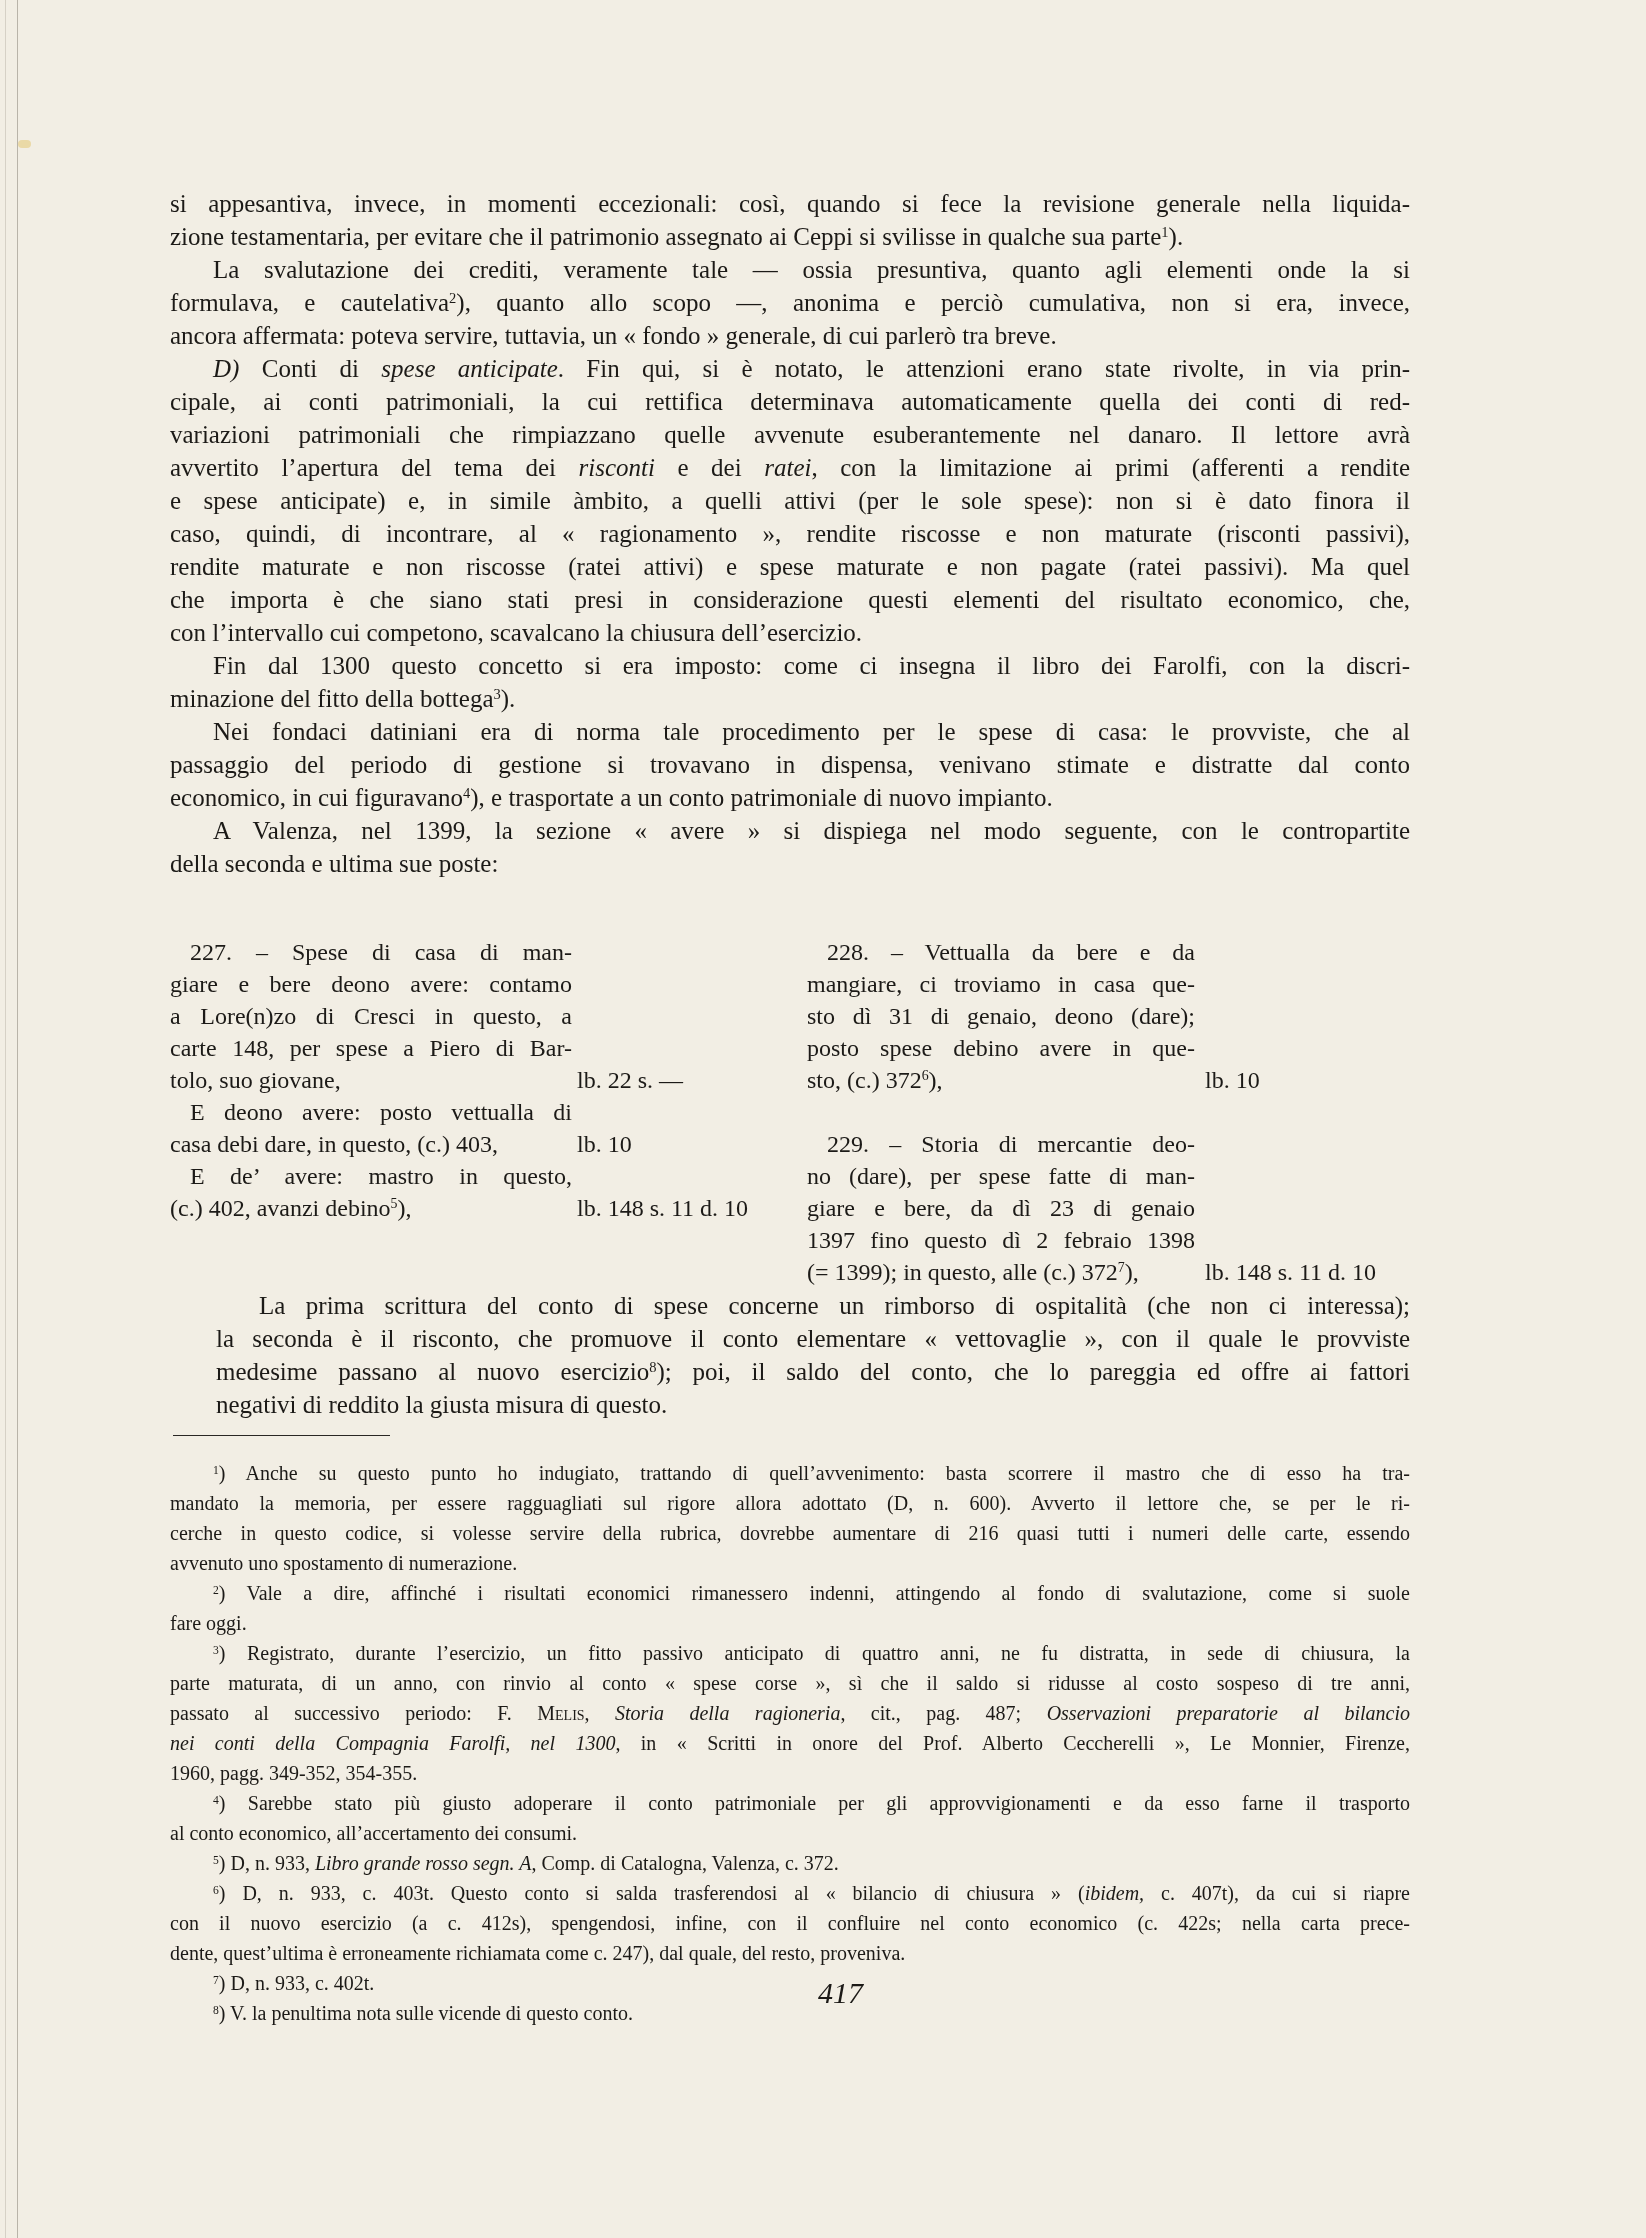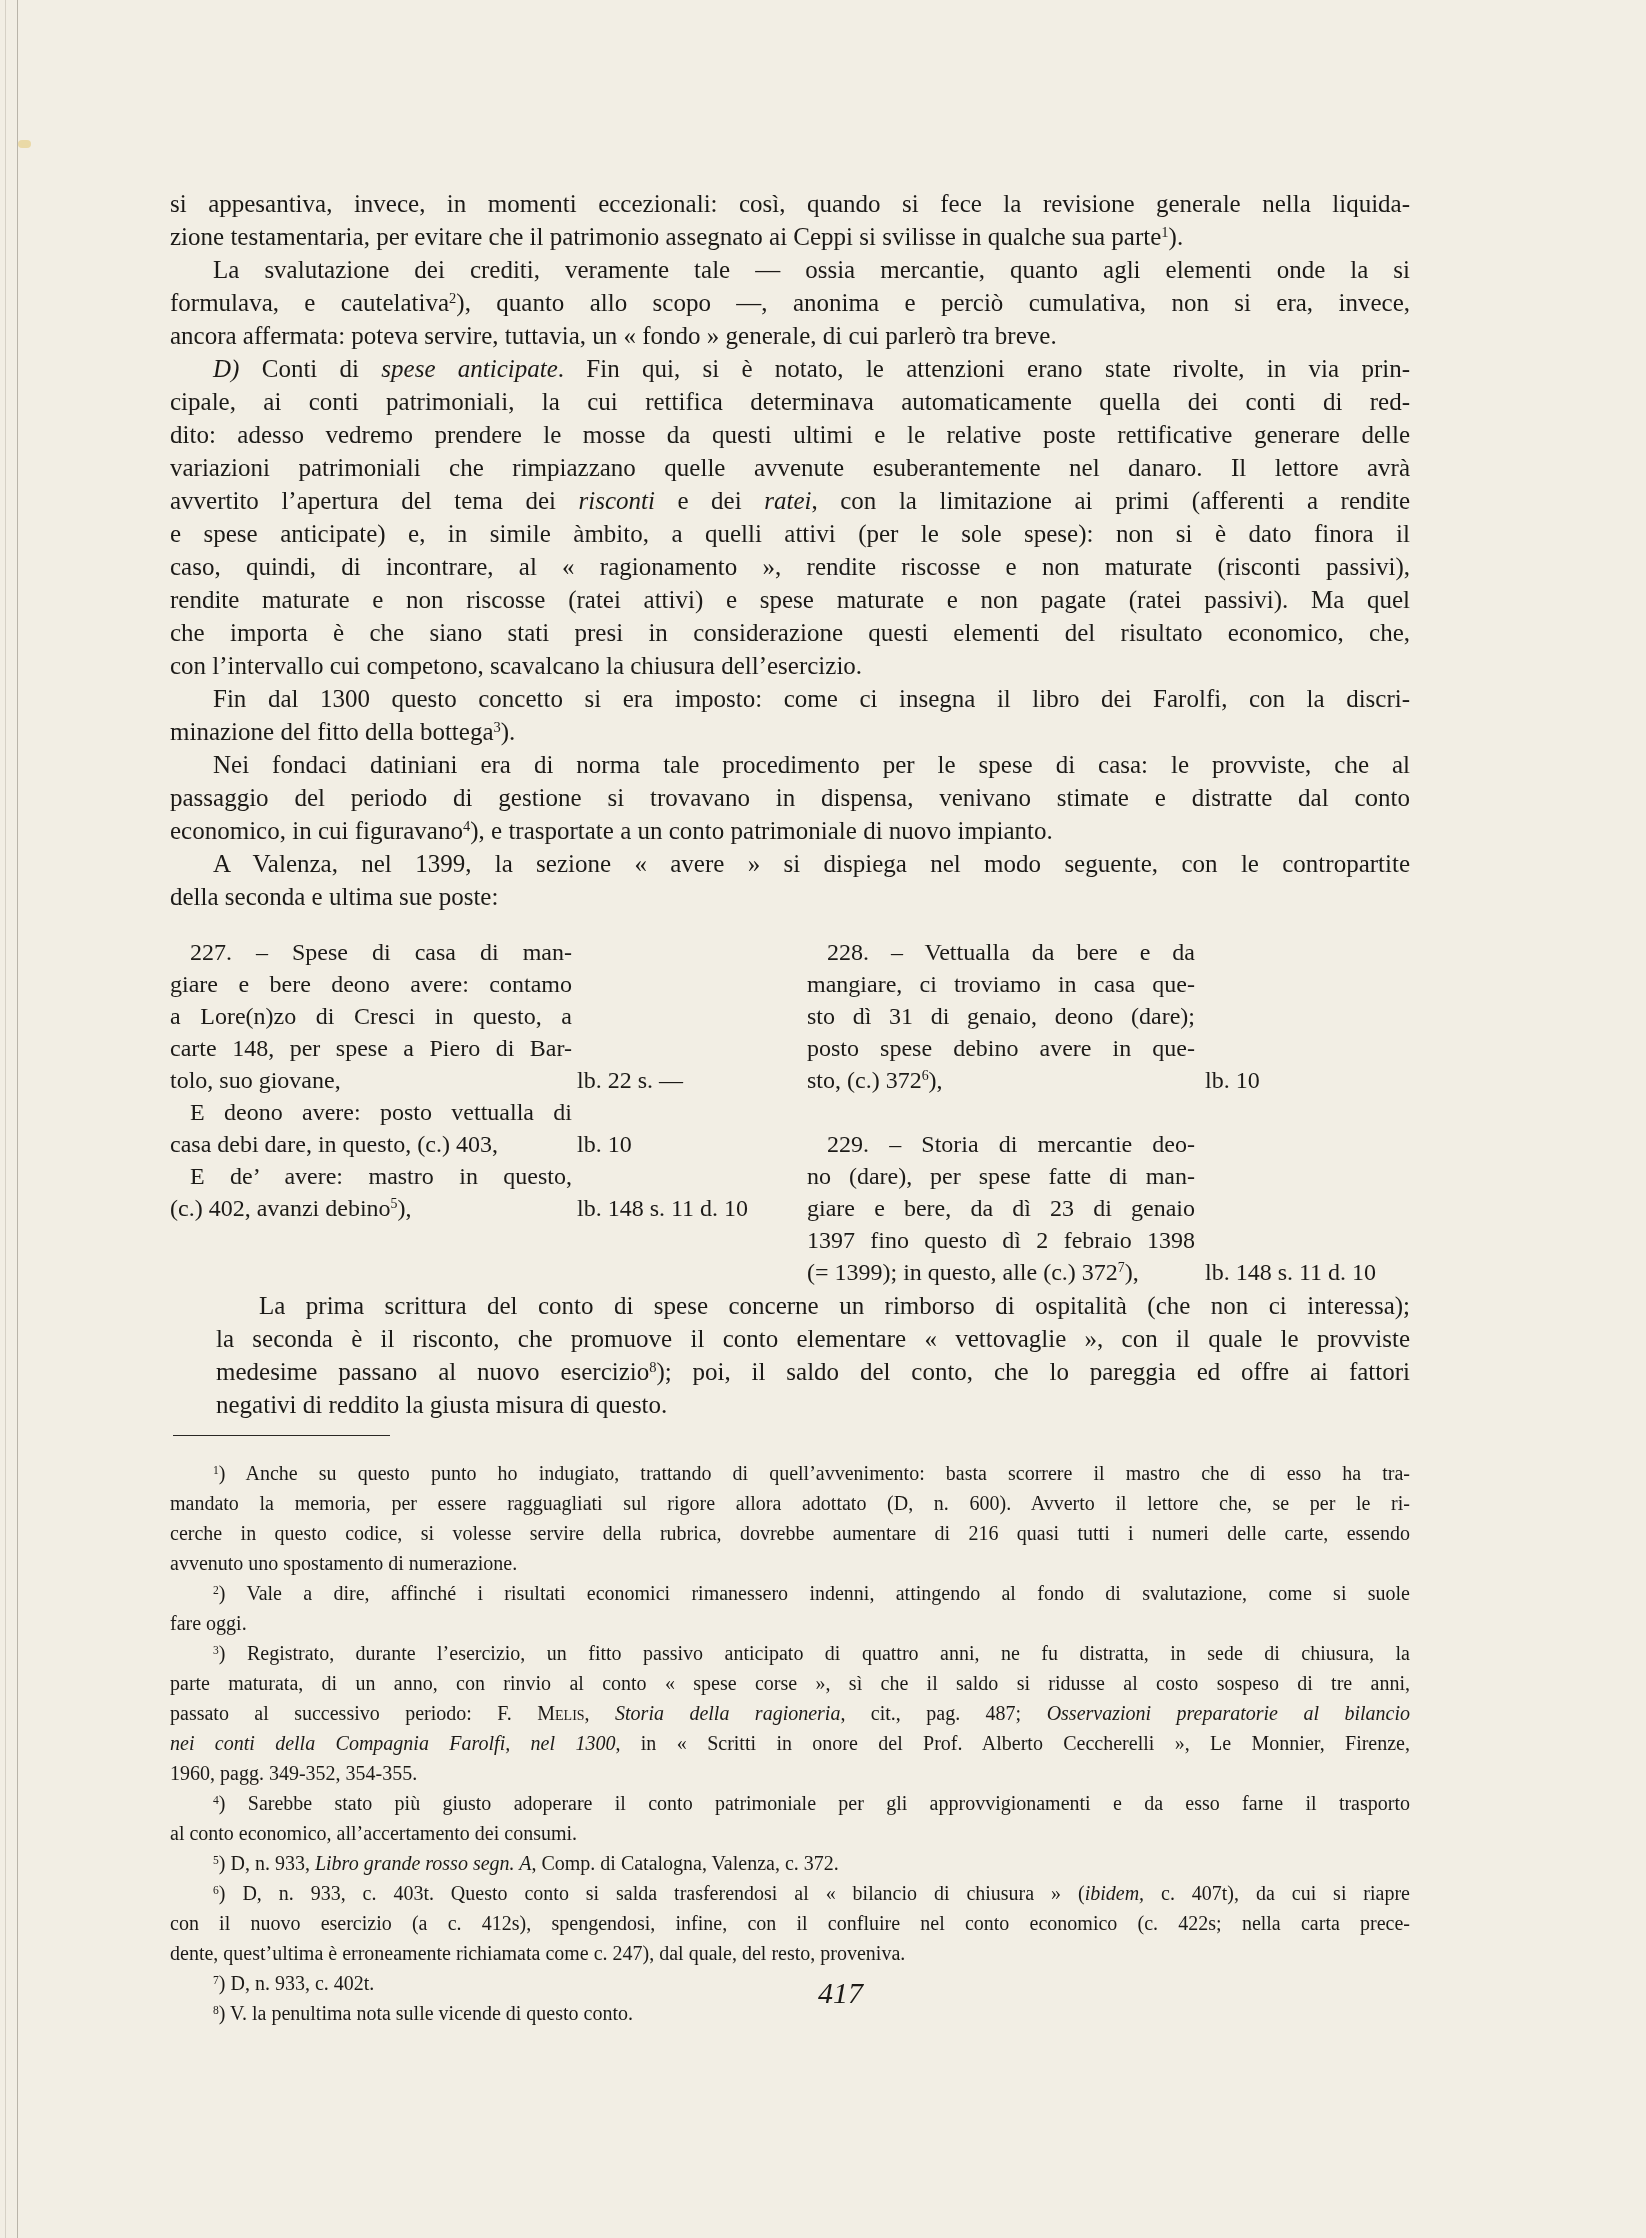--- a/index.html
+++ b/index.html
@@ -54,26 +54,25 @@
 </head>
 <body>
 
 <div class="gutter2"></div>
 <div class="gutter"></div>
 <div class="blot"></div>
 
 <div class="text-block" id="body-top">
   <span class="line">si appesantiva, invece, in momenti eccezionali: così, quando si fece la revisione generale nella liquida-</span>
   <span class="line last"><span>zione testamentaria, per evitare che il patrimonio assegnato ai Ceppi si svilisse in qualche sua parte</span><sup>1</sup><span>).</span></span>
-  <span class="line indent">La svalutazione dei crediti, veramente tale — ossia mercantie, quanto agli elementi onde la si</span>
+  <span class="line indent">La svalutazione dei crediti, veramente tale — ossia presuntiva, quanto agli elementi onde la si</span>
   <span class="line"><span>formulava, e cautelativa</span><sup>2</sup><span>), quanto allo scopo —, anonima e perciò cumulativa, non si era, invece,</span></span>
   <span class="line last">ancora affermata: poteva servire, tuttavia, un « fondo » generale, di cui parlerò tra breve.</span>
   <span class="line indent"><i>D)</i> <span>Conti di</span> <i>spese anticipate</i><span>. Fin qui, si è notato, le attenzioni erano state rivolte, in via prin-</span></span>
   <span class="line">cipale, ai conti patrimoniali, la cui rettifica determinava automaticamente quella dei conti di red-</span>
-  <span class="line">dito: adesso vedremo prendere le mosse da questi ultimi e le relative poste rettificative generare delle</span>
   <span class="line">variazioni patrimoniali che rimpiazzano quelle avvenute esuberantemente nel danaro. Il lettore avrà</span>
   <span class="line"><span>avvertito l’apertura del tema dei</span> <i>risconti</i><span> e dei </span><i>ratei</i><span>, con la limitazione ai primi (afferenti a rendite</span></span>
   <span class="line">e spese anticipate) e, in simile àmbito, a quelli attivi (per le sole spese): non si è dato finora il</span>
   <span class="line">caso, quindi, di incontrare, al « ragionamento », rendite riscosse e non maturate (risconti passivi),</span>
   <span class="line">rendite maturate e non riscosse (ratei attivi) e spese maturate e non pagate (ratei passivi). Ma quel</span>
   <span class="line">che importa è che siano stati presi in considerazione questi elementi del risultato economico, che,</span>
   <span class="line last">con l’intervallo cui competono, scavalcano la chiusura dell’esercizio.</span>
   <span class="line indent">Fin dal 1300 questo concetto si era imposto: come ci insegna il libro dei Farolfi, con la discri-</span>
   <span class="line last"><span>minazione del fitto della bottega</span><sup>3</sup><span>).</span></span>
   <span class="line indent">Nei fondaci datiniani era di norma tale procedimento per le spese di casa: le provviste, che al</span>

